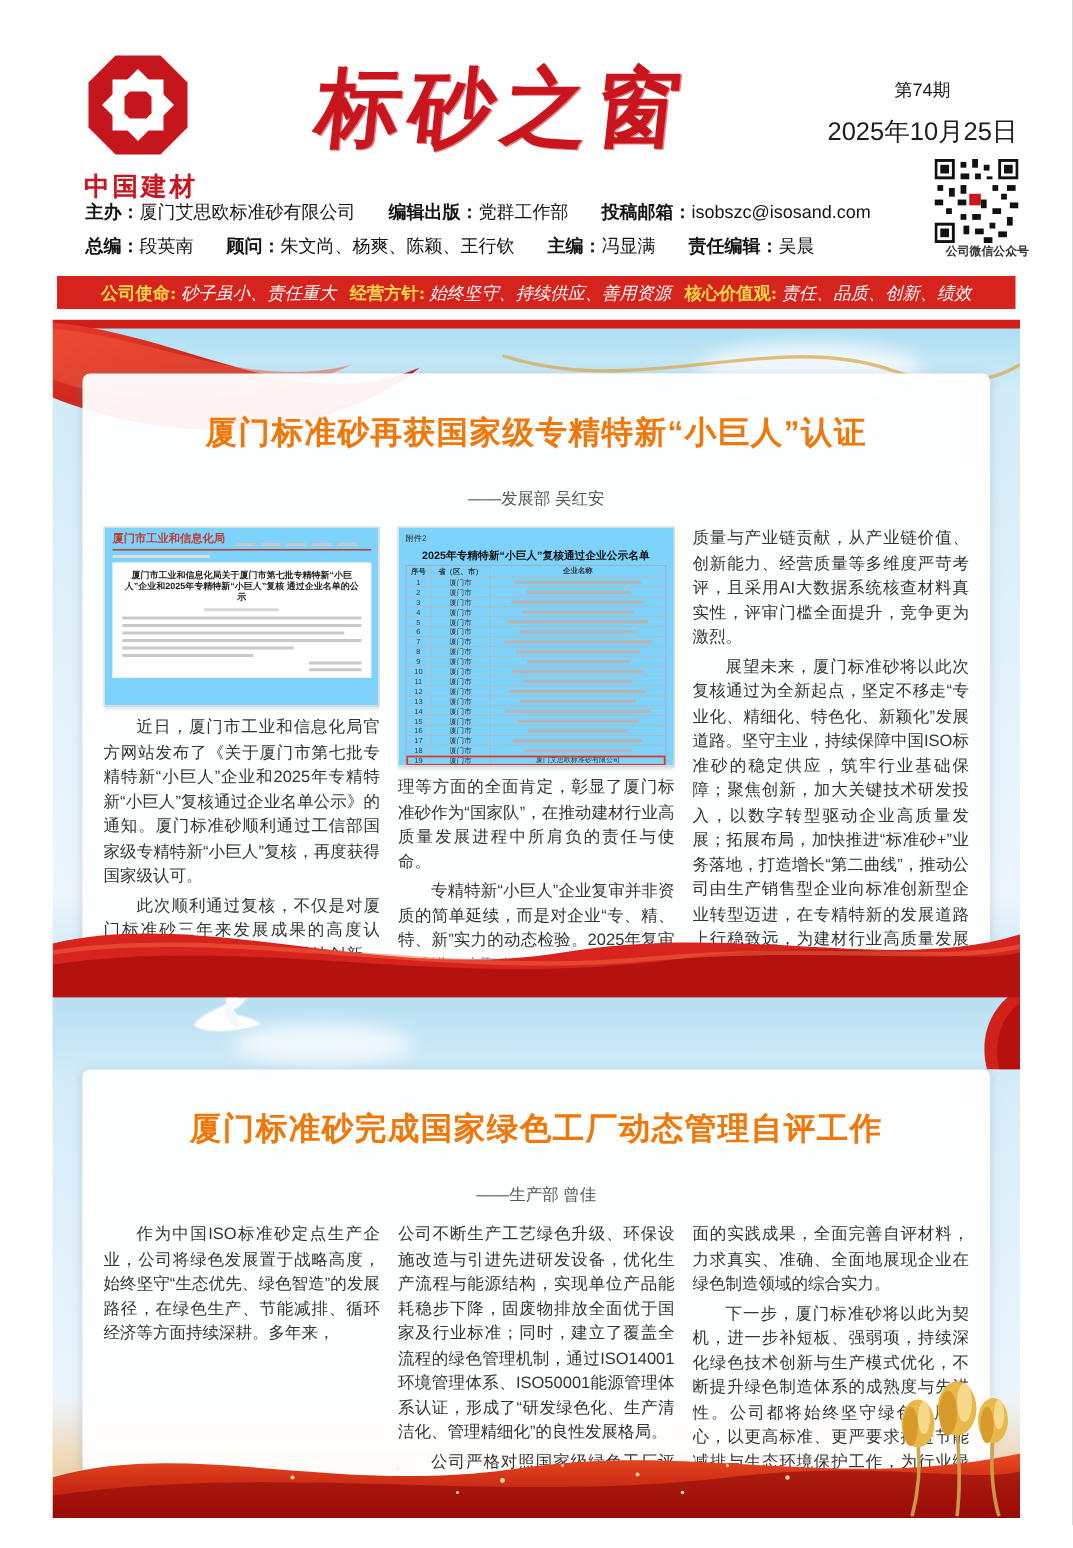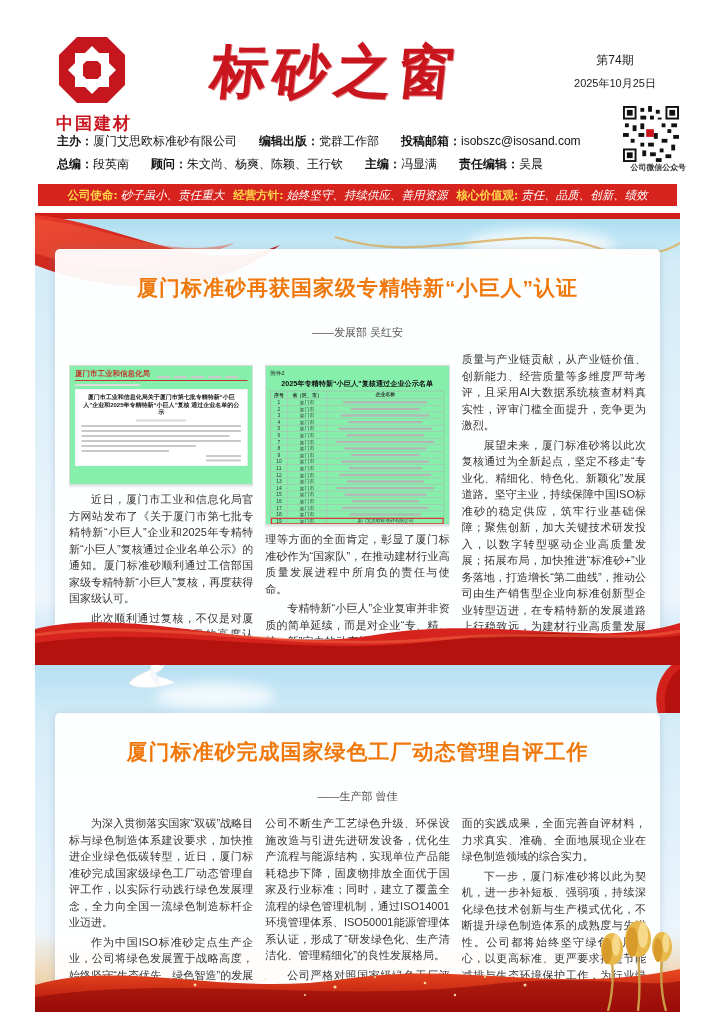--- a/index.html
+++ b/index.html
@@ -12,21 +12,21 @@
   .page{position:relative;width:715px;height:1032px;margin:0 auto;background:#fff;overflow:hidden;}
 
   
   .logo-block{position:absolute;left:56px;top:34px;width:88px;text-align:left;}
   .logo-text{color:var(--brand-red);font-weight:bold;font-size:17px;letter-spacing:2px;margin-top:2px;white-space:nowrap;}
   .paper-title{position:absolute;left:150px;top:34px;width:370px;text-align:center;
     font-family:"DejaVu Serif","Liberation Serif",serif;font-weight:bold;font-size:57px;
     color:var(--brand-red);letter-spacing:5px;transform:skewX(-6deg);text-shadow:1px 1px 0 rgba(201,21,30,.55);}
   .issue-block{position:absolute;left:548px;top:52px;width:134px;text-align:center;color:#1c1c1c;}
   .issue-no{font-size:12px;margin-bottom:7px;}
-  .issue-date{font-size:11px;white-space:nowrap;}
+  .issue-date{font-size:17px;white-space:nowrap;}
   .qr-wrap{position:absolute;left:620px;top:106px;width:62px;text-align:center;font-weight:bold;}
   .qr-svg{width:56px;height:56px;display:block;margin:0 auto;}
   .qr-caption{font-size:12px;color:#333;white-space:nowrap;transform:scale(.66);transform-origin:center top;}
   .mh-row{position:absolute;left:57px;display:flex;gap:22px;font-size:12px;color:#141414;white-space:nowrap;}
   .mh-row1{top:133px;}
   .mh-row2{top:156px;}
   .mh-label{font-weight:bold;margin-top:15px;}
   .mh-value[data-name="email-link"]{color:#141414;}
 
   
@@ -54,21 +54,21 @@
   .panel1{top:36px;height:390px;}
   .panel2{top:500px;height:292px;}
   .art-title{margin-top:25px;text-align:center;font-size:21px;font-weight:bold;color:var(--accent-orange);letter-spacing:1px;}
   .art-byline{text-align:center;font-size:11px;color:#555;margin-top:23px;}
   .art-body{display:flex;gap:12px;padding:11px 14px 0 14px;}
   .art-col{flex:1;min-width:0;font-size:11px;line-height:16.5px;color:#333;text-align:justify;overflow:hidden;}
   .para{margin-bottom:3px;}
   .para.indent{text-indent:22px;}
 
   
-  .shot{background:#86efac;border:1px solid #ddd;box-shadow:0 1px 3px rgba(0,0,0,.18);margin-bottom:6px;overflow:hidden;position:relative;margin-top:14px;}
+  .shot{background:#7dd3fc;border:1px solid #ddd;box-shadow:0 1px 3px rgba(0,0,0,.18);margin-bottom:6px;overflow:hidden;position:relative;}
   .shot1{height:120px;}
   .shot2{height:160px;}
   .shot1-inner{width:200%;transform:scale(.5);transform-origin:0 0;padding:7px 10px;}
   .shot2-inner{width:182%;transform:scale(.55);transform-origin:0 0;padding:6px 8px;}
   .gov-head{display:flex;align-items:flex-end;gap:14px;border-bottom:2px solid #c0392b;padding-bottom:4px;}
   .gov-site{color:#c0392b;font-weight:bold;font-size:15px;white-space:nowrap;}
   .bar{background:#c9c9c9;height:4px;border-radius:1px;}
   .gov-nav{display:flex;gap:8px;flex:1;}
   .gov-nav .bar{width:26px;}
   .gov-crumb{width:130px;margin:6px 0;background:#dcdcdc;}
@@ -418,21 +418,20 @@
     <svg class="deco sky-ribbon-right" width="70" height="54" viewBox="0 0 70 54" data-name="sky-ribbon-decoration">
       <path d="M70,0 C52,10 42,30 48,54 L70,54 Z" fill="#d2201a"></path>
       <path d="M70,10 C58,18 52,34 56,54 L70,54 Z" fill="#a80d0b" opacity=".7"></path>
     </svg>
 
     <div class="panel panel2" data-name="article2-panel">
       <div class="art-title" data-name="article2-title">厦门标准砂完成国家绿色工厂动态管理自评工作</div>
       <div class="art-byline" data-name="article2-byline">——生产部 曾佳</div>
       <div class="art-body" data-name="article2-body">
         <div class="art-col" data-name="article-column">
-            <p class="para indent" data-name="article-paragraph">为深入贯彻落实国家“双碳”战略目标与绿色制造体系建设要求，加快推进企业绿色低碳转型，近日，厦门标准砂完成国家级绿色工厂动态管理自评工作，以实际行动践行绿色发展理念，全力向全国一流绿色制造标杆企业迈进。</p>
             <p class="para indent" data-name="article-paragraph">作为中国ISO标准砂定点生产企业，公司将绿色发展置于战略高度，始终坚守“生态优先、绿色智造”的发展路径，在绿色生产、节能减排、循环经济等方面持续深耕。多年来，</p>
           </div>
         <div class="art-col" data-name="article-column">
             <p class="para" data-name="article-paragraph">公司不断生产工艺绿色升级、环保设施改造与引进先进研发设备，优化生产流程与能源结构，实现单位产品能耗稳步下降，固废物排放全面优于国家及行业标准；同时，建立了覆盖全流程的绿色管理机制，通过ISO14001环境管理体系、ISO50001能源管理体系认证，形成了“研发绿色化、生产清洁化、管理精细化”的良性发展格局。</p>
             <p class="para indent" data-name="article-paragraph">公司严格对照国家级绿色工厂评价标准，系统梳理绿色生产、能源利用、环境管理等方</p>
           </div>
         <div class="art-col" data-name="article-column">
             <p class="para" data-name="article-paragraph">面的实践成果，全面完善自评材料，力求真实、准确、全面地展现企业在绿色制造领域的综合实力。</p>
             <p class="para indent" data-name="article-paragraph">下一步，厦门标准砂将以此为契机，进一步补短板、强弱项，持续深化绿色技术创新与生产模式优化，不断提升绿色制造体系的成熟度与先进性。公司都将始终坚守绿色发展初心，以更高标准、更严要求推进节能减排与生态环境保护工作，为行业绿色转型提供实践经验，为实现“双碳”目标贡献企业力量。</p>
           </div>

